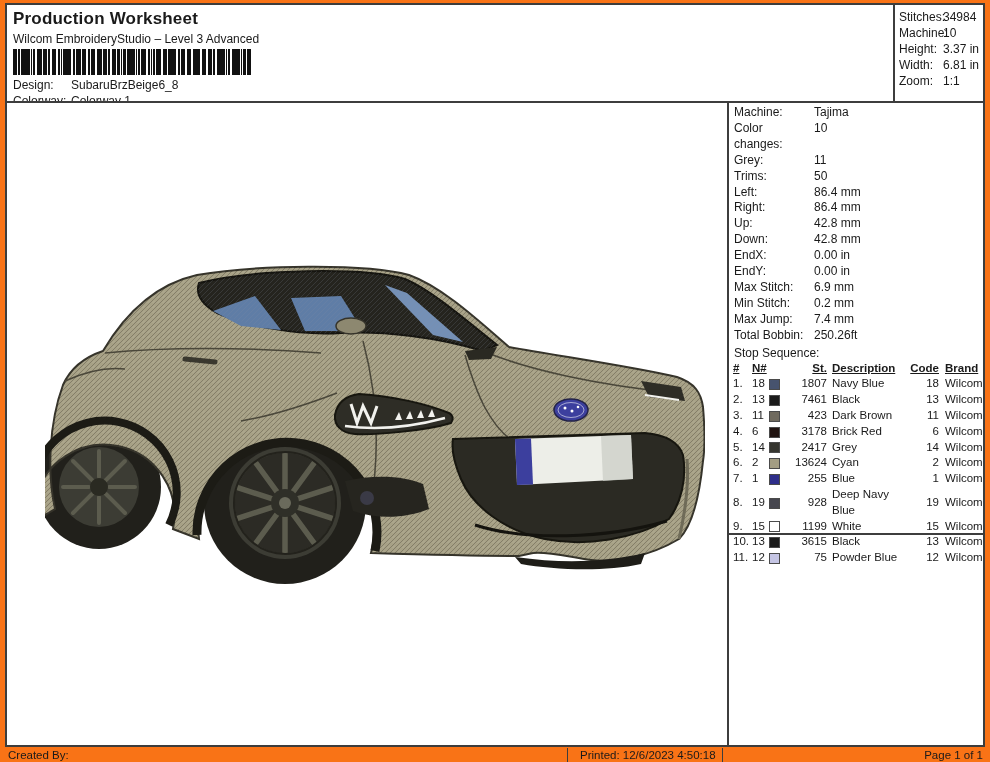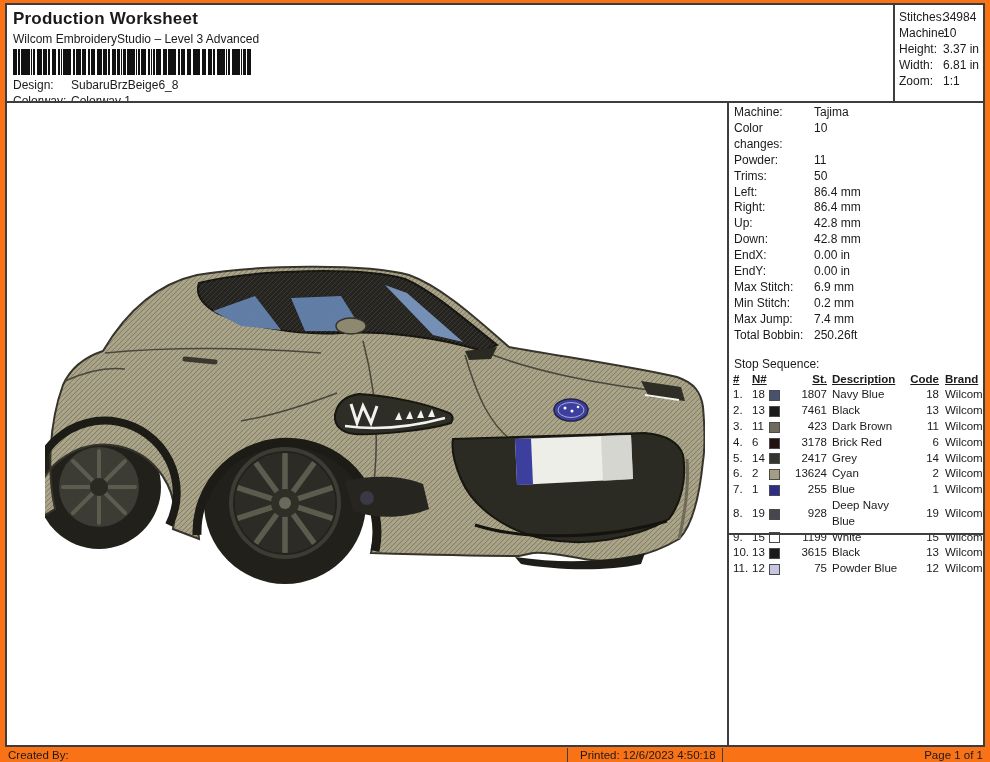--- a/index.html
+++ b/index.html
@@ -29,21 +29,21 @@
   
   .main-box{left:5px;top:101px;width:980px;height:646px;}
   .vdivider{position:absolute;left:727px;top:103px;width:2px;height:642px;background:#3d3d3d;}
   .table-bottom-line{position:absolute;left:729px;top:533px;width:254px;height:2px;background:#3d3d3d;}
 
   .side{position:absolute;left:729px;top:103px;width:254px;height:642px;background:#fff;}
   .mrow{display:flex;font-size:12px;line-height:15.9px;padding-left:5px;}
   .machine-list{padding-top:2px;}
   .mrow .mk{width:80px;}
   .mrow .mv{flex:1;}
-  .stop-title{font-size:12px;line-height:16px;padding-left:5px;margin-top:12px;}
+  .stop-title{font-size:12px;line-height:16px;padding-left:5px;margin-top:1px;}
 
   .stoptable{padding-left:4px;font-size:11.5px;}
   .trow{display:grid;grid-template-columns:19px 17px 16px 42px 82px 30px 45px;
         line-height:15.8px;align-items:center;}
   .thead{font-weight:bold;}
   .thead span{text-decoration:underline;}
   .c-st,.c-code{text-align:right;}
   .c-desc{padding-left:5px;}
   .c-brand{padding-left:6px;}
   .swatch{width:11px;height:11px;border:1px solid #4a4a4a;box-sizing:border-box;margin-top:1px;}
@@ -245,21 +245,21 @@
 
     <div class="mrow">
           <span class="mk">Machine:</span>
           <span class="mv">Tajima</span>
         </div>
         <div class="mrow">
           <span class="mk">Color changes:</span>
           <span class="mv">10</span>
         </div>
         <div class="mrow">
-          <span class="mk">Powder:</span>
+          <span class="mk">Grey:</span>
           <span class="mv">11</span>
         </div>
         <div class="mrow">
           <span class="mk">Trims:</span>
           <span class="mv">50</span>
         </div>
         <div class="mrow">
           <span class="mk">Left:</span>
           <span class="mv">86.4 mm</span>
         </div>

